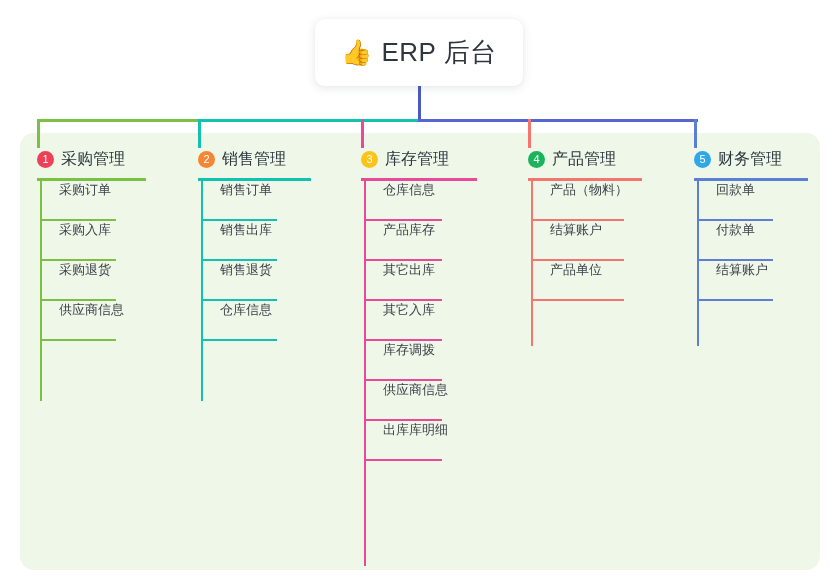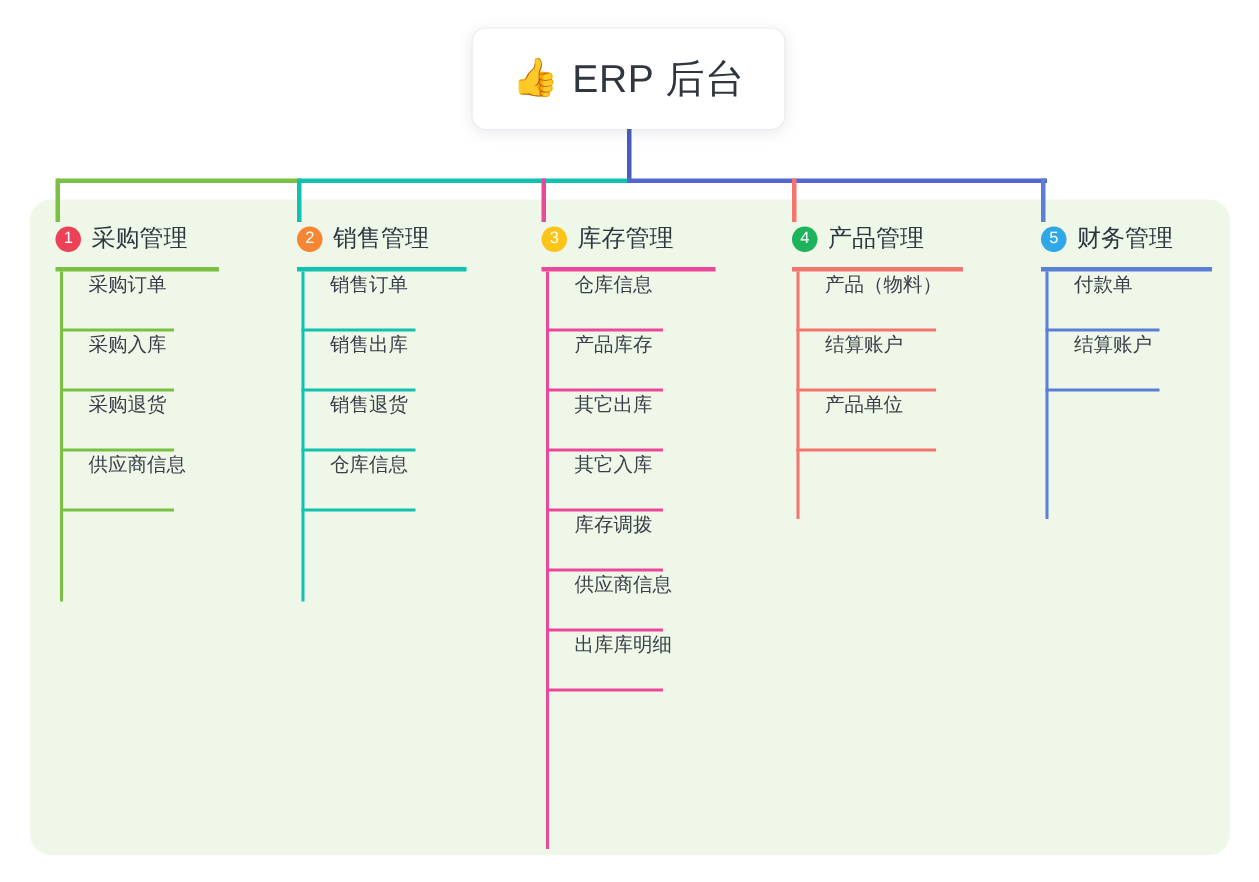--- a/index.html
+++ b/index.html
@@ -263,20 +263,24 @@
     </div>
     <div class="column" style="left: 694px;">
       <div class="col-head">
         <span class="badge" style="background: rgb(47, 168, 232);">5</span>
         <span class="col-title">财务管理</span>
       </div>
       <div class="head-rule" style="width: 114px; background: rgb(90, 127, 212);"></div>
       <div class="col-body">
         <div class="spine" style="height: 165px; background: rgb(90, 127, 212);"></div>
         <div class="leaf">
+          <span class="leaf-label">回款单</span>
+          <div class="leaf-rule" style="width: 76px; background: rgb(90, 127, 212);"></div>
+        </div>
+        <div class="leaf">
           <span class="leaf-label">付款单</span>
           <div class="leaf-rule" style="width: 76px; background: rgb(90, 127, 212);"></div>
         </div>
         <div class="leaf">
           <span class="leaf-label">结算账户</span>
           <div class="leaf-rule" style="width: 76px; background: rgb(90, 127, 212);"></div>
         </div>
       </div>
     </div>
   </div>

